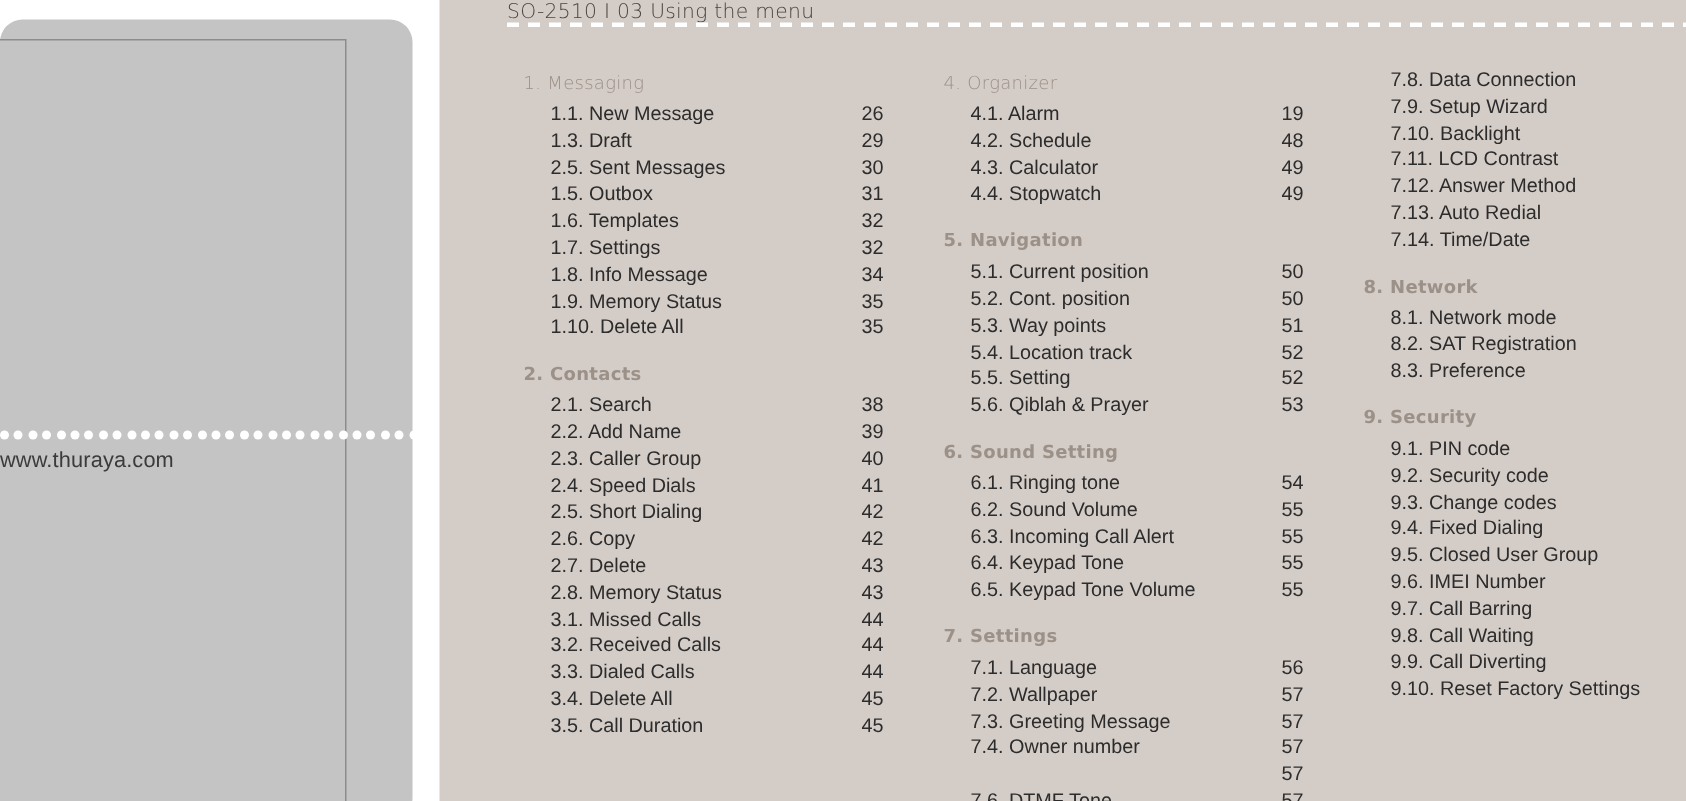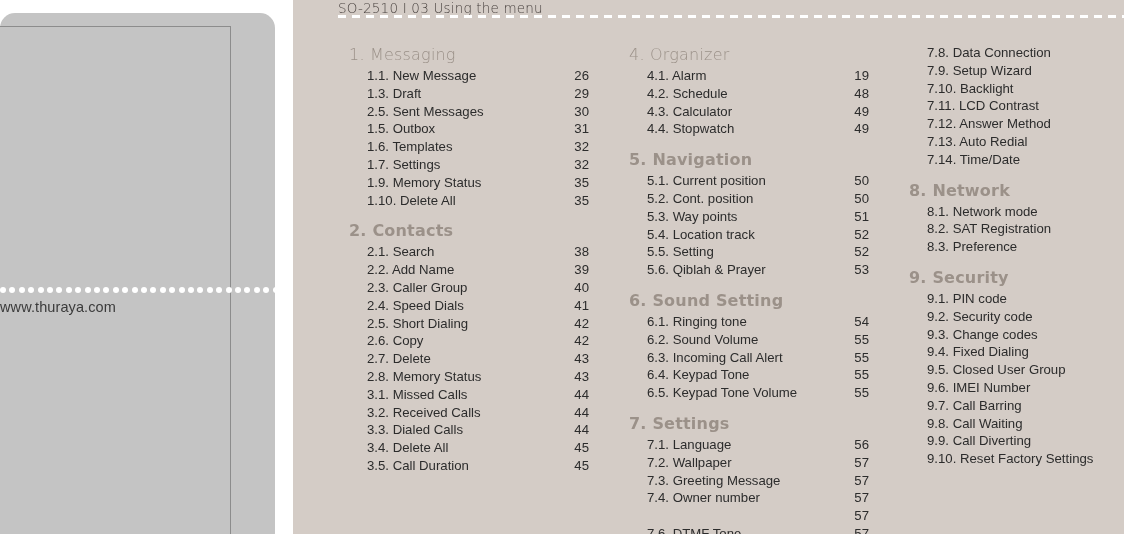--- a/index.html
+++ b/index.html
@@ -102,21 +102,21 @@
   
   .col {
     position: absolute;
     top: 44px;
   }
   .col-1 { left: 56px;  width: 240px; }
   .col-2 { left: 336px; width: 240px; }
   .col-3 { left: 616px; width: 240px; }
 
   .sec-head {
-    font-size: 16px;
+    font-size: 12px;
     color: #9b9189;
     font-family: "DejaVu Sans", sans-serif;
     font-weight: 300;
     letter-spacing: 0.2px;
     line-height: 22px;
     margin: 0 0 1px 0;
     padding: 0;
     white-space: nowrap;
   }
   .sec-head.spaced { margin-top: 11px; font-weight: bold; }
@@ -209,20 +209,24 @@
         </div>
         <div class="entry">
           <span class="lbl">1.6. Templates</span>
           <span class="pg">32</span>
         </div>
         <div class="entry">
           <span class="lbl">1.7. Settings</span>
           <span class="pg">32</span>
         </div>
         <div class="entry">
+          <span class="lbl">1.8. Info Message</span>
+          <span class="pg">34</span>
+        </div>
+        <div class="entry">
           <span class="lbl">1.9. Memory Status</span>
           <span class="pg">35</span>
         </div>
         <div class="entry">
           <span class="lbl">1.10. Delete All</span>
           <span class="pg">35</span>
         </div>
         <div class="sec-head spaced">2. Contacts</div>
         <div class="entry">
           <span class="lbl">2.1. Search</span>

